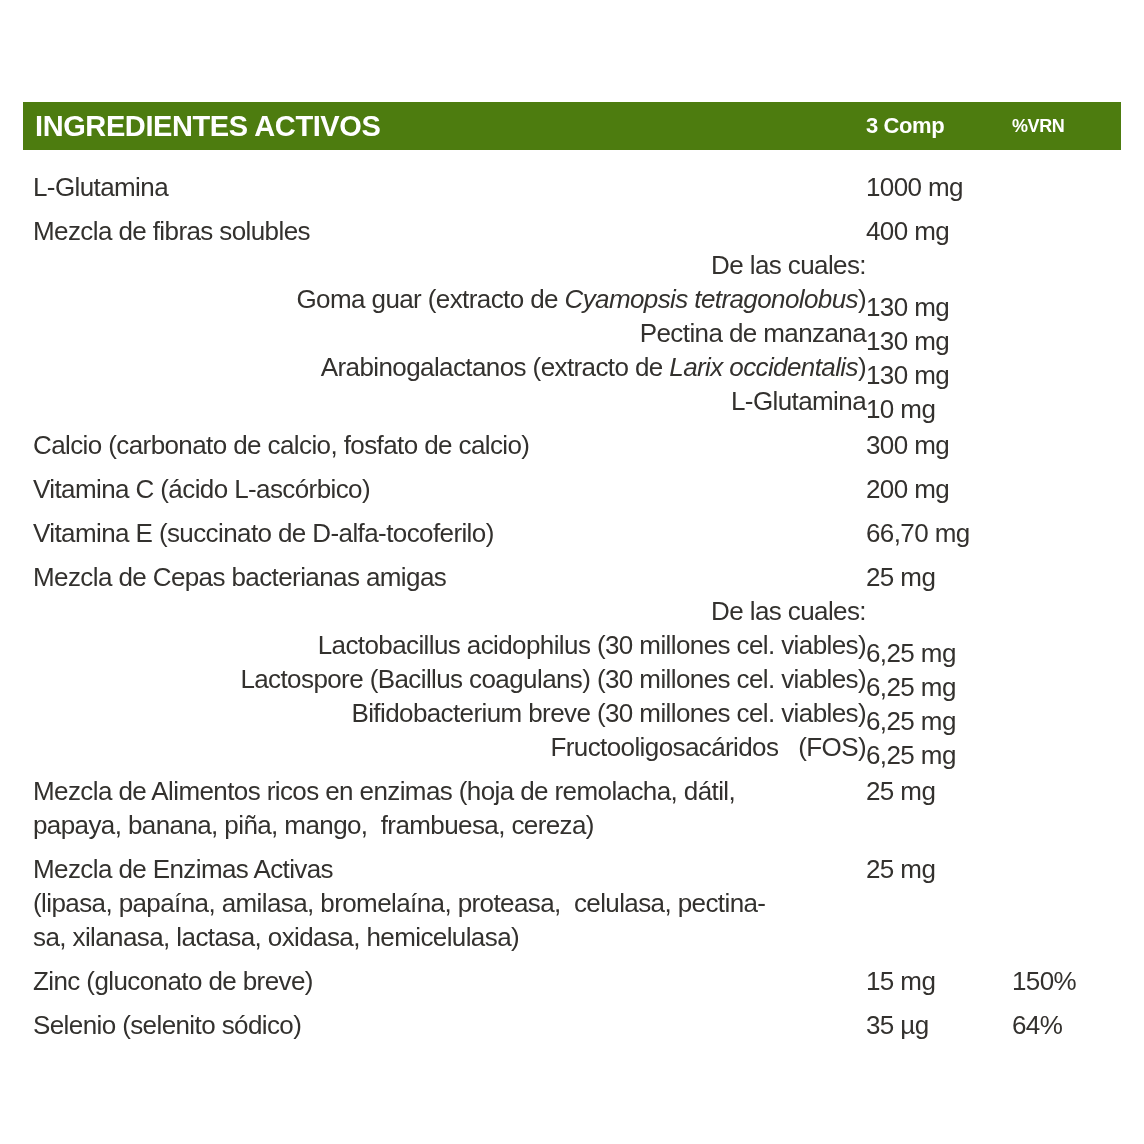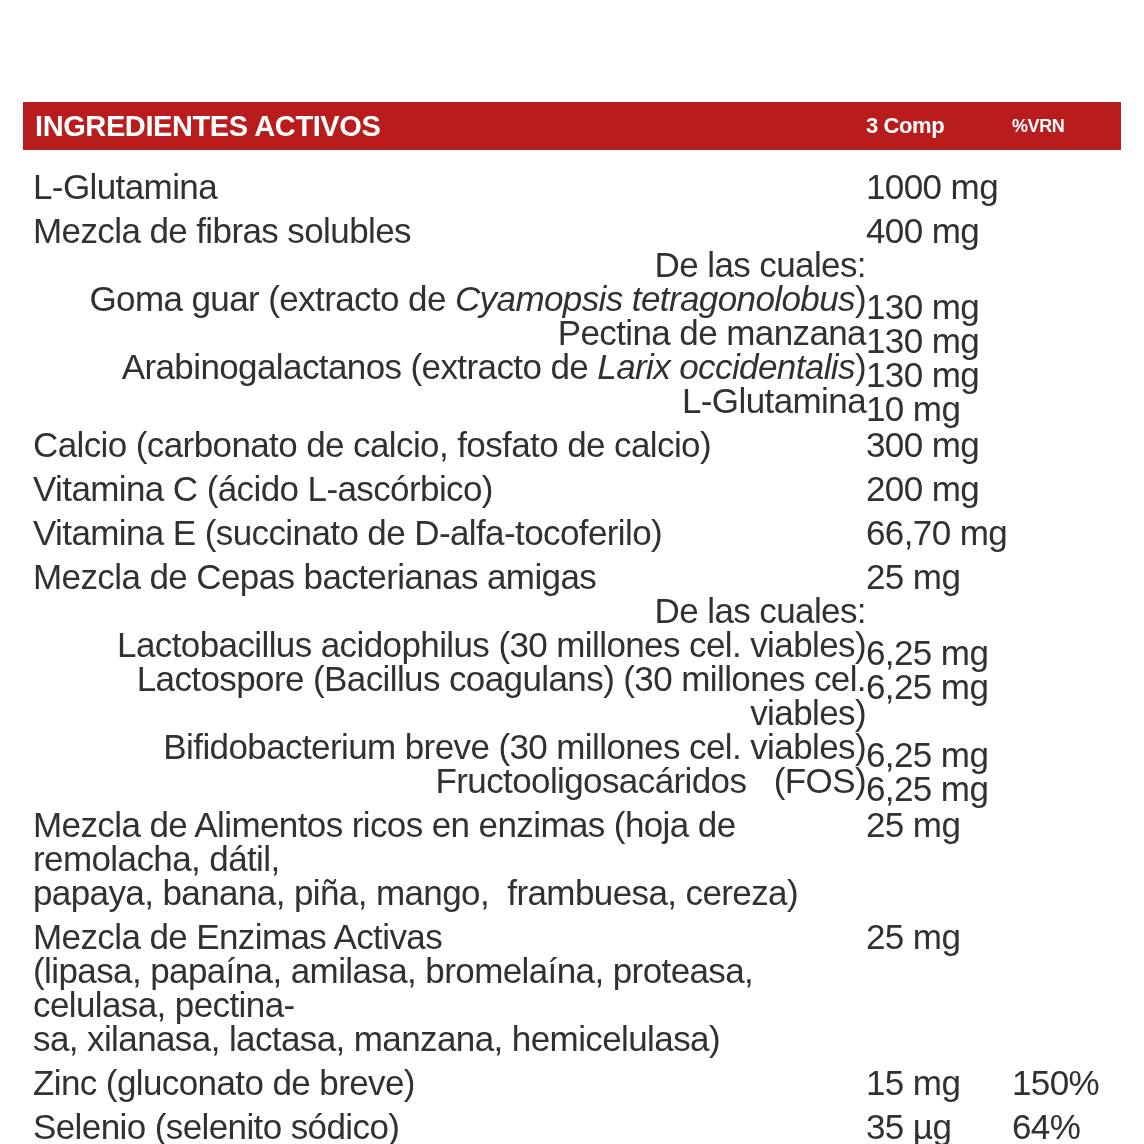--- a/index.html
+++ b/index.html
@@ -15,21 +15,21 @@
     font-family: "Liberation Sans", sans-serif;
     color: #33312e;
     overflow: hidden;
   }
   .header-bar {
     position: absolute;
     left: 23px;
     top: 102px;
     width: 1098px;
     height: 48px;
-    background: #b91c1c;
+    background: #4d7c0f;
     color: #ffffff;
     display: flex;
     align-items: center;
     font-weight: 700;
   }
   .header-title {
     box-sizing: border-box;
     padding-left: 12px;
     width: 843px;
     font-size: 29px;
@@ -48,21 +48,21 @@
   }
   .rows {
     position: absolute;
     left: 33px;
     top: 170px;
     width: 1090px;
   }
   .row {
     display: flex;
     align-items: flex-start;
-    font-size: 35px;
+    font-size: 26px;
     line-height: 34px;
     letter-spacing: -0.6px;
   }
   .row.group {
     margin-top: 10px;
   }
   .label {
     box-sizing: border-box;
     width: 833px;
     white-space: pre-wrap;
@@ -179,21 +179,21 @@
         <div class="label indent"><span>Fructooligosacáridos   (FOS)</span></div>
         <div class="amount offset">6,25 mg</div>
         <div class="vrn"></div>
       </div>
       <div class="row group">
         <div class="label"><span>Mezcla de Alimentos ricos en enzimas (hoja de remolacha, dátil,</span><br><span>papaya, banana, piña, mango,  frambuesa, cereza)</span></div>
         <div class="amount">25 mg</div>
         <div class="vrn"></div>
       </div>
       <div class="row group">
-        <div class="label"><span>Mezcla de Enzimas Activas</span><br><span>(lipasa, papaína, amilasa, bromelaína, proteasa,  celulasa, pectina-</span><br><span>sa, xilanasa, lactasa, manzana, hemicelulasa)</span></div>
+        <div class="label"><span>Mezcla de Enzimas Activas</span><br><span>(lipasa, papaína, amilasa, bromelaína, proteasa,  celulasa, pectina-</span><br><span>sa, xilanasa, lactasa, oxidasa, hemicelulasa)</span></div>
         <div class="amount">25 mg</div>
         <div class="vrn"></div>
       </div>
       <div class="row group">
         <div class="label"><span>Zinc (gluconato de breve)</span></div>
         <div class="amount">15 mg</div>
         <div class="vrn">150%</div>
       </div>
       <div class="row group">
         <div class="label"><span>Selenio (selenito sódico)</span></div>

